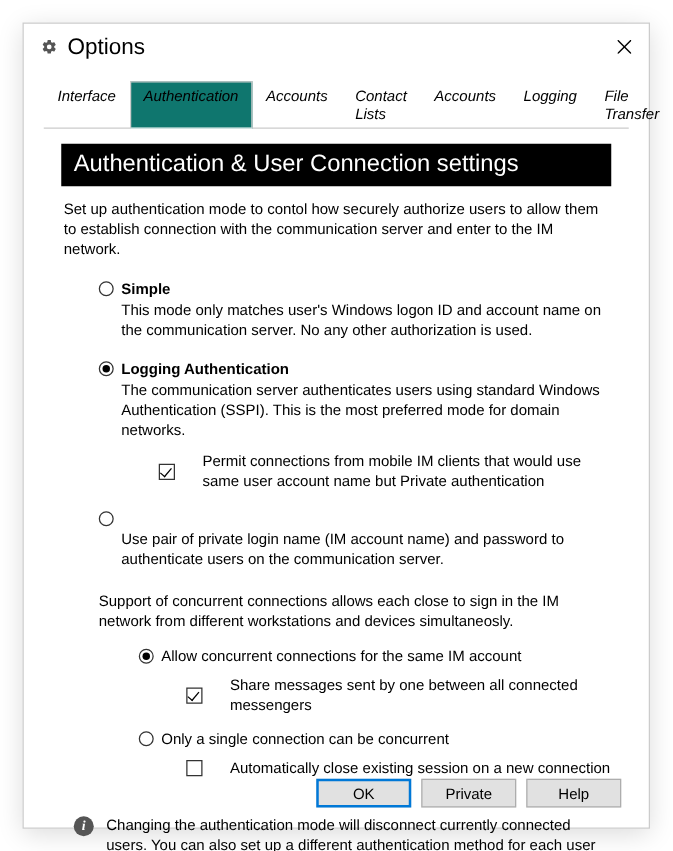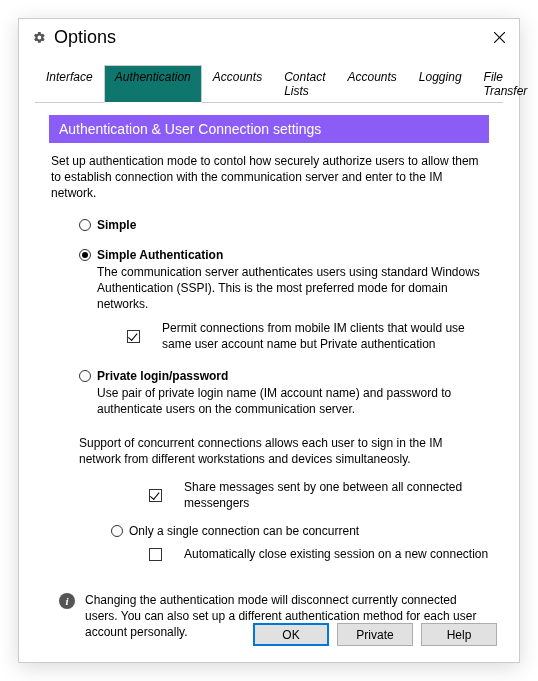--- a/index.html
+++ b/index.html
@@ -51,24 +51,24 @@
 .tab.active {
   border: 1px solid #ccc;
   border-bottom: 1px solid #fff;
   background: #0f766e;
 }
 
 .content { padding: 6px 30px 10px 30px; }
 
 .section-header {
   margin-top: 6px;
-  background: #8b5cf6;
+  background: #000000;
   color: #fff;
   padding: 6px 10px;
-  font-size: 14px;
+  font-size: 19px;
 }
 .intro { margin: 10px 2px 0 2px; line-height: 1.35; }
 
 .opt-block { margin-top: 16px; margin-left: 30px; }
 .radio-row { display: flex; align-items: center; gap: 6px; }
 .radio {
   width: 12px; height: 12px; border-radius: 50%;
   border: 1px solid #333; display: inline-flex;
   align-items: center; justify-content: center;
   cursor: pointer; background: #fff;
@@ -149,45 +149,49 @@
 
   <div class="content">
     <div class="section-header">Authentication &amp; User Connection settings</div>
     <div class="intro">Set up authentication mode to contol how securely authorize users to allow them to establish connection with the communication server and enter to the IM network.</div>
 
     <div class="opt-block">
       <div class="radio-row">
         <span class="radio"></span>
         <span class="radio-label">Simple</span>
       </div>
+      <div class="opt-desc">This mode only matches user's Windows logon ID and account name on the communication server. No any other authorization is used.</div>
     </div>
 
     <div class="opt-block">
       <div class="radio-row">
         <span class="radio checked"></span>
-        <span class="radio-label">Simple Authentication</span>
+        <span class="radio-label">Logging Authentication</span>
       </div>
       <div class="opt-desc">The communication server authenticates users using standard Windows Authentication (SSPI). This is the most preferred mode for domain networks.</div>
       <div class="check-row">
         <span class="checkbox checked"></span>
         <span class="check-label">Permit connections from mobile IM clients that would use same user account name but Private authentication</span>
       </div>
     </div>
 
     <div class="opt-block">
       <div class="radio-row">
         <span class="radio"></span>
-        <span class="radio-label">Private login/password</span>
       </div>
       <div class="opt-desc">Use pair of private login name (IM account name) and password to authenticate users on the communication server.</div>
     </div>
 
-    <div class="sub-intro">Support of concurrent connections allows each user to sign in the IM network from different workstations and devices simultaneosly.</div>
+    <div class="sub-intro">Support of concurrent connections allows each close to sign in the IM network from different workstations and devices simultaneosly.</div>
 
     <div class="sub-block">
+      <div class="radio-row">
+        <span class="radio checked"></span>
+        <span class="radio-label normal">Allow concurrent connections for the same IM account</span>
+      </div>
       <div class="check-row tight">
         <span class="checkbox checked"></span>
         <span class="check-label">Share messages sent by one between all connected messengers</span>
       </div>
     </div>
 
     <div class="sub-block">
       <div class="radio-row">
         <span class="radio"></span>
         <span class="radio-label normal">Only a single connection can be concurrent</span>

